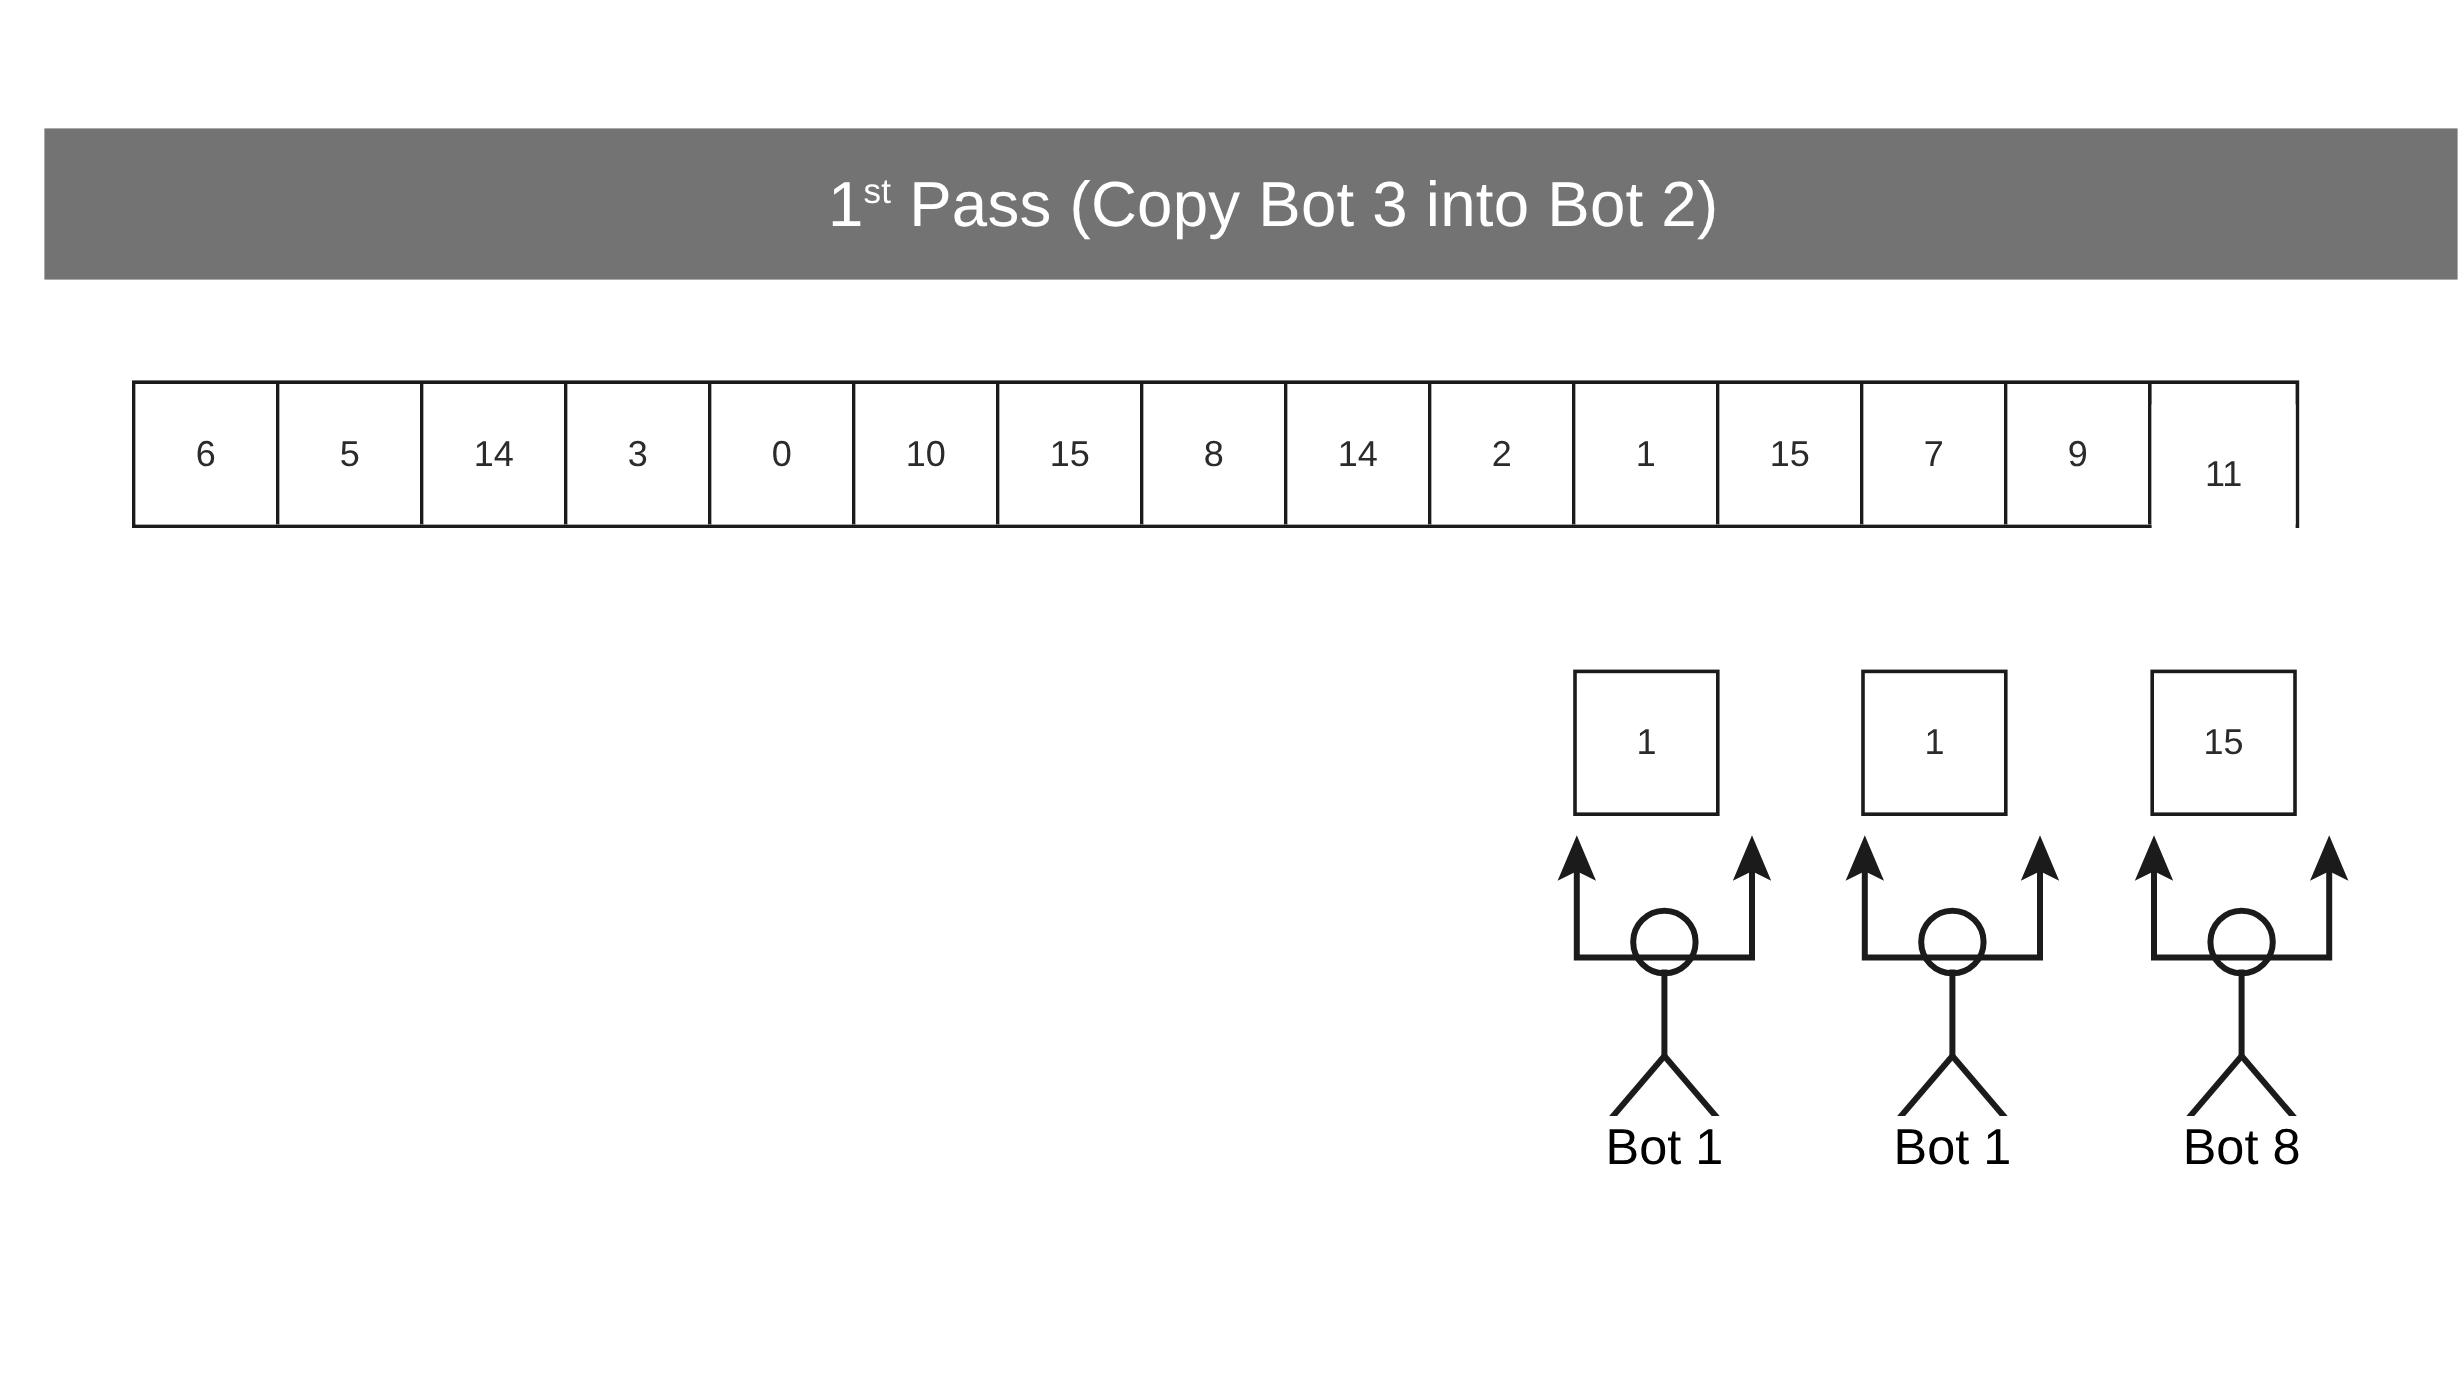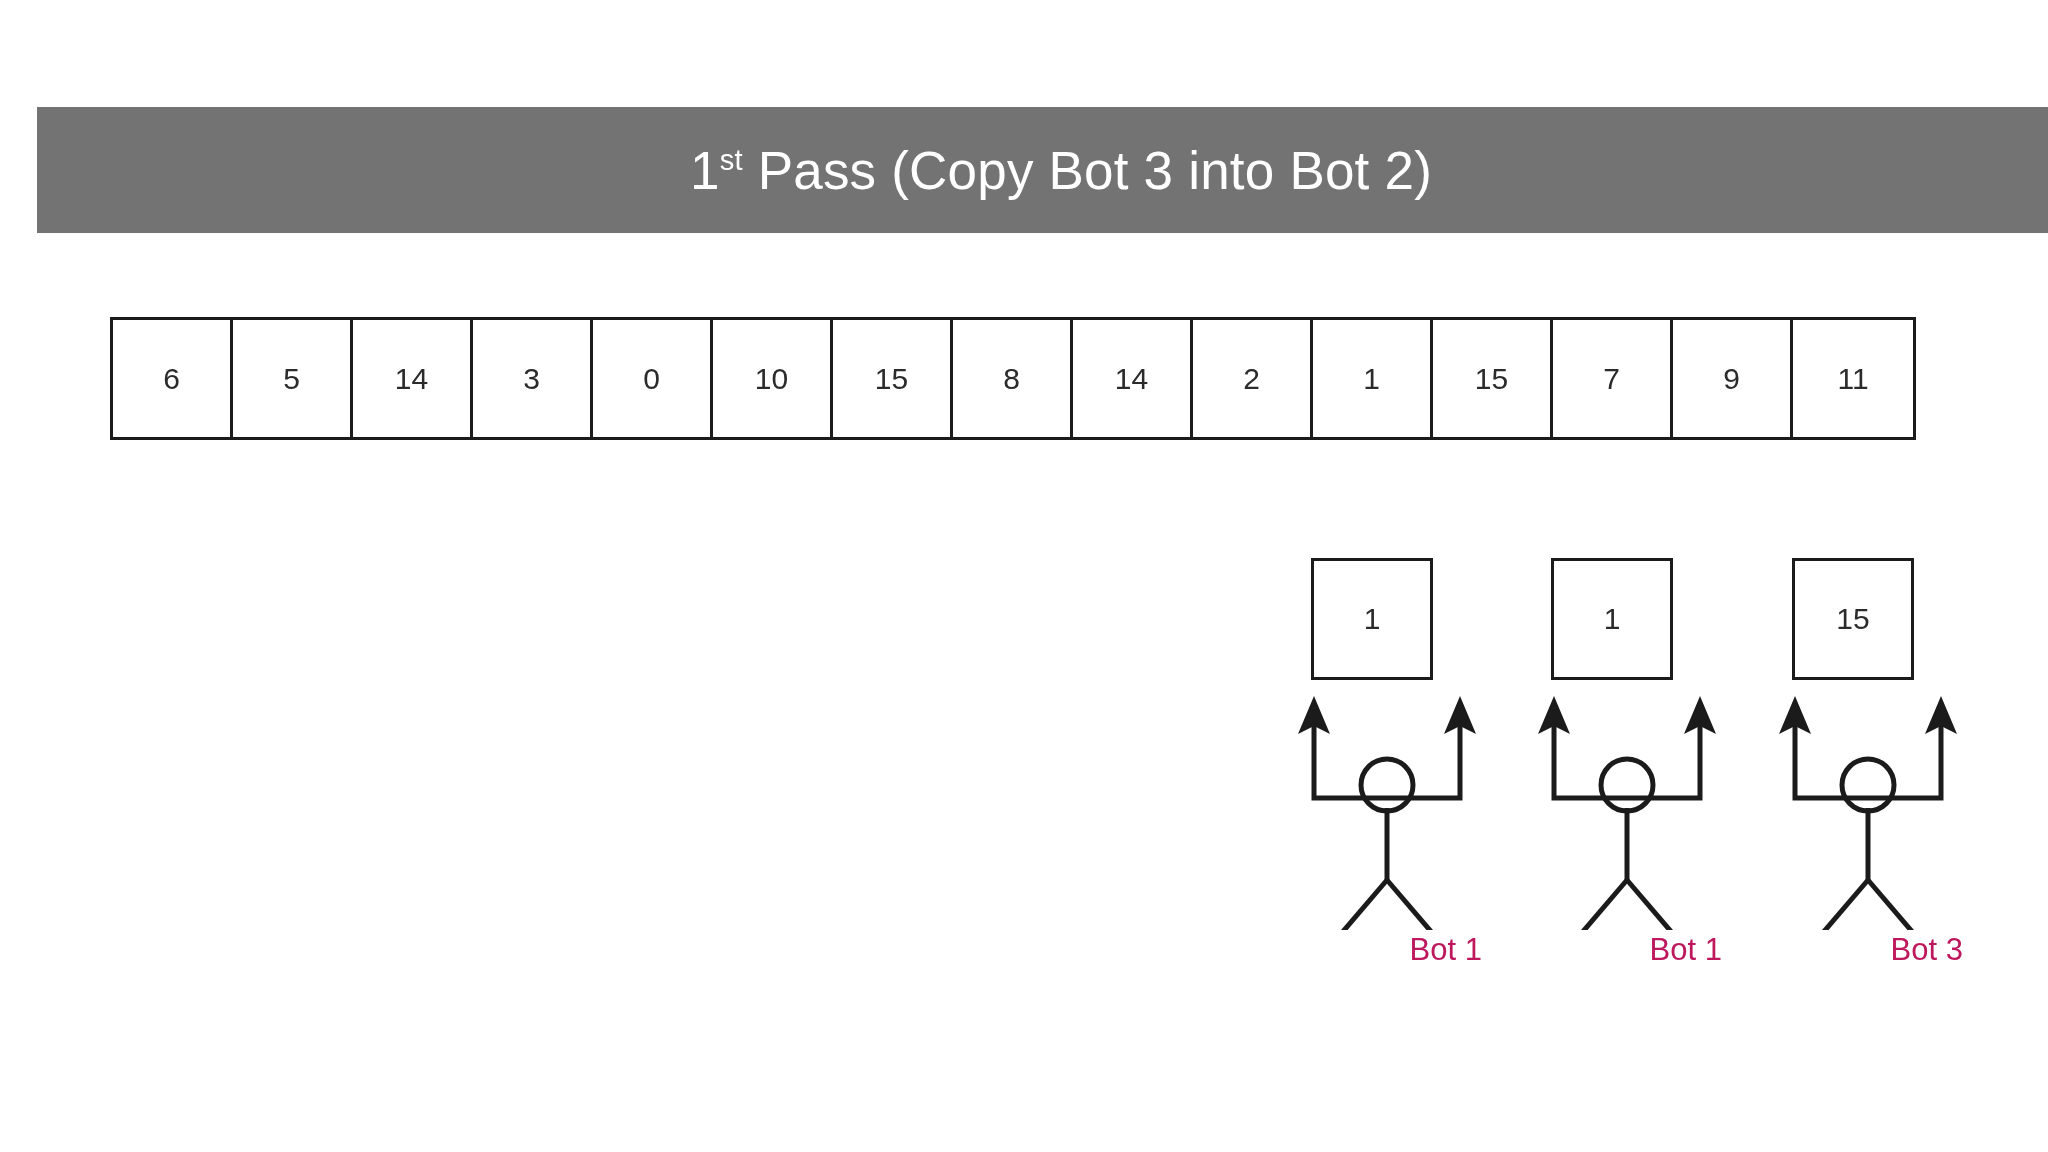--- a/index.html
+++ b/index.html
@@ -61,20 +61,21 @@
     border-right: 3px solid #1b1b1b;
     display: flex;
     align-items: center;
     justify-content: center;
     font-size: 30px;
     color: #2b2b2b;
     background: #ffffff;
   }
   .array-cell:last-child {
     border-right: none;
+    margin-top: 17px;
   }
 
   
   #bots-area {
     position: absolute;
     left: 0;
     top: 0;
     width: 2048px;
     height: 1152px;
     pointer-events: none;
@@ -112,23 +113,23 @@
     top: 140px;
     width: 190px;
     height: 240px;
   }
 
   .bot-label {
     position: absolute;
     left: 0;
     top: 382px;
     width: 190px;
-    text-align: right;
-    font-size: 31px;
-    color: #be185d;
+    text-align: center;
+    font-size: 42px;
+    color: #000000;
   }
 </style>
 </head>
 <body>
 
 <div id="title-banner">
   <div id="title-text"><span>1</span><sup>st</sup><span> Pass (Copy Bot 3 into Bot 2)</span></div>
 </div>
 
 <div id="array-strip">
@@ -195,16 +196,16 @@
           <path d="M 22 32 L 22 108 L 168 108 L 168 32"></path>
           <line x1="95" y1="118" x2="95" y2="190"></line>
           <line x1="95" y1="190" x2="48" y2="245"></line>
           <line x1="95" y1="190" x2="142" y2="245"></line>
           <circle cx="95" cy="95" r="26"></circle>
         </g>
         <polygon points="22,6 6,44 22,36 38,44" fill="#1b1b1b"></polygon>
         <polygon points="168,6 152,44 168,36 184,44" fill="#1b1b1b"></polygon>
       </svg>
     </div>
-    <div class="bot-label">Bot 3</div>
+    <div class="bot-label">Bot 8</div>
   </div>
 
 </div>
 
 </body></html>

